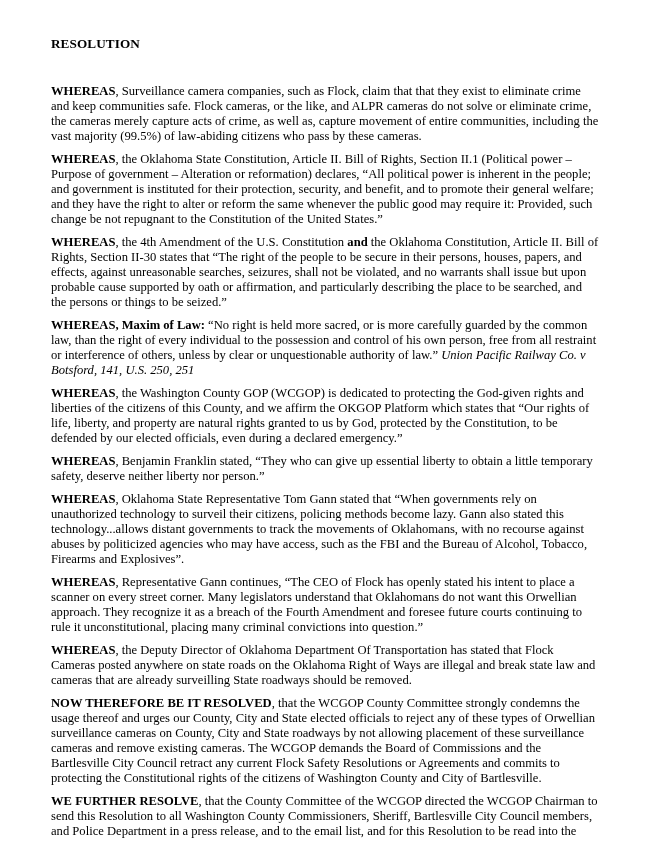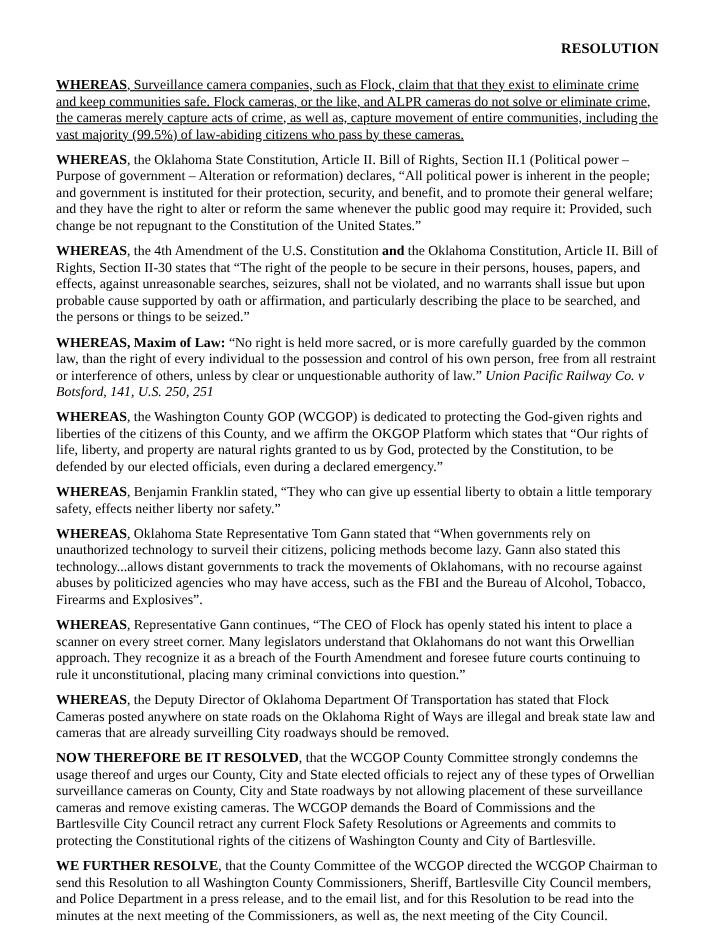--- a/index.html
+++ b/index.html
@@ -16,58 +16,57 @@
   }
   .page {
     box-sizing: border-box;
     width: 650px;
     height: 841px;
     padding: 36px 51px 0 51px;
     background: #ffffff;
   }
   .title {
     margin: 0;
-    text-align: right;
+    text-align: left;
     font-size: 13.2px;
     font-weight: bold;
     line-height: 15.5px;
     letter-spacing: 0.1px;
   }
   .title-line {
     display: block;
   }
   .doc-body {
     margin: 0;
   }
   .para {
     margin: 8px 0 0 0;
     font-size: 12.6px;
     line-height: 15px;
     text-align: left;
   }
   .para:first-child {
-    margin-top: 18px;
-    text-decoration: underline;
+    margin-top: 32px;
   }
   .b { font-weight: bold; }
   .i { font-style: italic; }
 </style>
 </head>
 <body>
 
 <div class="page">
   <h1 class="title">
     <span class="title-line">RESOLUTION</span>
   </h1>
   <div class="doc-body" id="doc-body">
       <p class="para"><span class="b">WHEREAS</span><span>, Surveillance camera companies, such as Flock, claim that that they exist to eliminate crime and keep communities safe. Flock cameras, or the like, and ALPR cameras do not solve or eliminate crime, the cameras merely capture acts of crime, as well as, capture movement of entire communities, including the vast majority (99.5%) of law-abiding citizens who pass by these cameras.</span></p>
       <p class="para"><span class="b">WHEREAS</span><span>, the Oklahoma State Constitution, Article II. Bill of Rights, Section II.1 (Political power – Purpose of government – Alteration or reformation) declares, “All political power is inherent in the people; and government is instituted for their protection, security, and benefit, and to promote their general welfare; and they have the right to alter or reform the same whenever the public good may require it: Provided, such change be not repugnant to the Constitution of the United States.”</span></p>
       <p class="para"><span class="b">WHEREAS</span><span>, the 4th Amendment of the U.S. Constitution </span><span class="b">and</span><span> the Oklahoma Constitution, Article II. Bill of Rights, Section II-30 states that “The right of the people to be secure in their persons, houses, papers, and effects, against unreasonable searches, seizures, shall not be violated, and no warrants shall issue but upon probable cause supported by oath or affirmation, and particularly describing the place to be searched, and the persons or things to be seized.”</span></p>
       <p class="para"><span class="b">WHEREAS, Maxim of Law:</span><span> “No right is held more sacred, or is more carefully guarded by the common law, than the right of every individual to the possession and control of his own person, free from all restraint or interference of others, unless by clear or unquestionable authority of law.” </span><span class="i">Union Pacific Railway Co. v Botsford, 141, U.S. 250, 251</span></p>
       <p class="para"><span class="b">WHEREAS</span><span>, the Washington County GOP (WCGOP) is dedicated to protecting the God-given rights and liberties of the citizens of this County, and we affirm the OKGOP Platform which states that “Our rights of life, liberty, and property are natural rights granted to us by God, protected by the Constitution, to be defended by our elected officials, even during a declared emergency.”</span></p>
-      <p class="para"><span class="b">WHEREAS</span><span>, Benjamin Franklin stated, “They who can give up essential liberty to obtain a little temporary safety, effects neither liberty nor safety.”</span></p>
+      <p class="para"><span class="b">WHEREAS</span><span>, Benjamin Franklin stated, “They who can give up essential liberty to obtain a little temporary safety, deserve neither liberty nor person.”</span></p>
       <p class="para"><span class="b">WHEREAS</span><span>, Oklahoma State Representative Tom Gann stated that “When governments rely on unauthorized technology to surveil their citizens, policing methods become lazy. Gann also stated this technology...allows distant governments to track the movements of Oklahomans, with no recourse against abuses by politicized agencies who may have access, such as the FBI and the Bureau of Alcohol, Tobacco, Firearms and Explosives”.</span></p>
       <p class="para"><span class="b">WHEREAS</span><span>, Representative Gann continues, “The CEO of Flock has openly stated his intent to place a scanner on every street corner. Many legislators understand that Oklahomans do not want this Orwellian approach. They recognize it as a breach of the Fourth Amendment and foresee future courts continuing to rule it unconstitutional, placing many criminal convictions into question.”</span></p>
-      <p class="para"><span class="b">WHEREAS</span><span>, the Deputy Director of Oklahoma Department Of Transportation has stated that Flock Cameras posted anywhere on state roads on the Oklahoma Right of Ways are illegal and break state law and cameras that are already surveilling City roadways should be removed.</span></p>
+      <p class="para"><span class="b">WHEREAS</span><span>, the Deputy Director of Oklahoma Department Of Transportation has stated that Flock Cameras posted anywhere on state roads on the Oklahoma Right of Ways are illegal and break state law and cameras that are already surveilling State roadways should be removed.</span></p>
       <p class="para"><span class="b">NOW THEREFORE BE IT RESOLVED</span><span>, that the WCGOP County Committee strongly condemns the usage thereof and urges our County, City and State elected officials to reject any of these types of Orwellian surveillance cameras on County, City and State roadways by not allowing placement of these surveillance cameras and remove existing cameras. The WCGOP demands the Board of Commissions and the Bartlesville City Council retract any current Flock Safety Resolutions or Agreements and commits to protecting the Constitutional rights of the citizens of Washington County and City of Bartlesville.</span></p>
       <p class="para"><span class="b">WE FURTHER RESOLVE</span><span>, that the County Committee of the WCGOP directed the WCGOP Chairman to send this Resolution to all Washington County Commissioners, Sheriff, Bartlesville City Council members, and Police Department in a press release, and to the email list, and for this Resolution to be read into the minutes at the next meeting of the Commissioners, as well as, the next meeting of the City Council.</span></p>
     </div>
 </div>
 
 </body></html>

